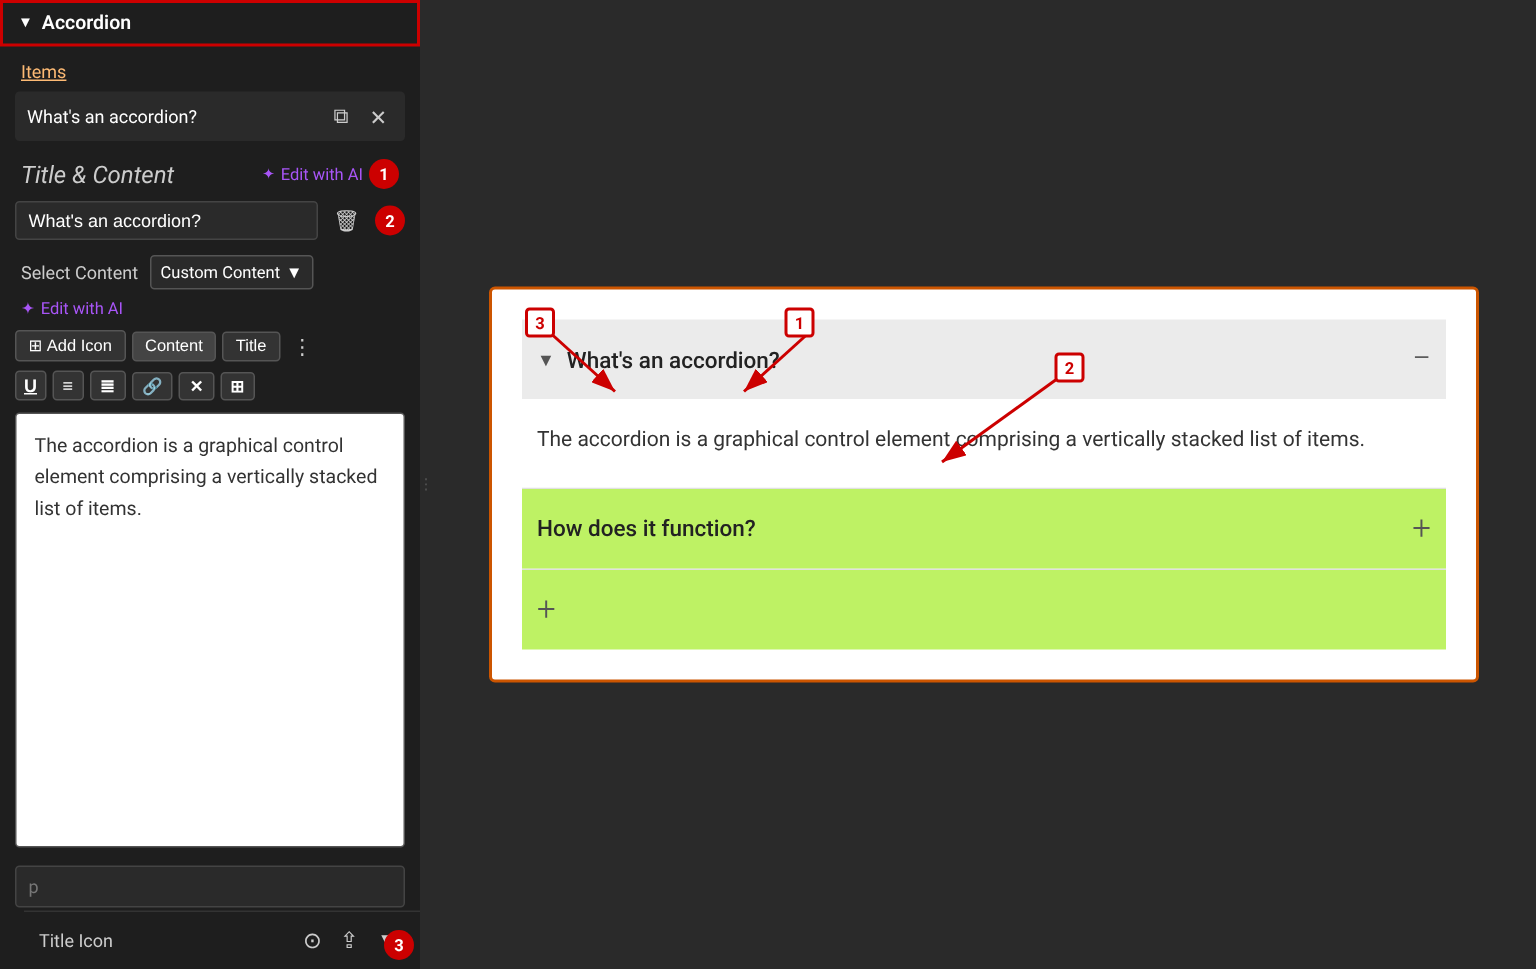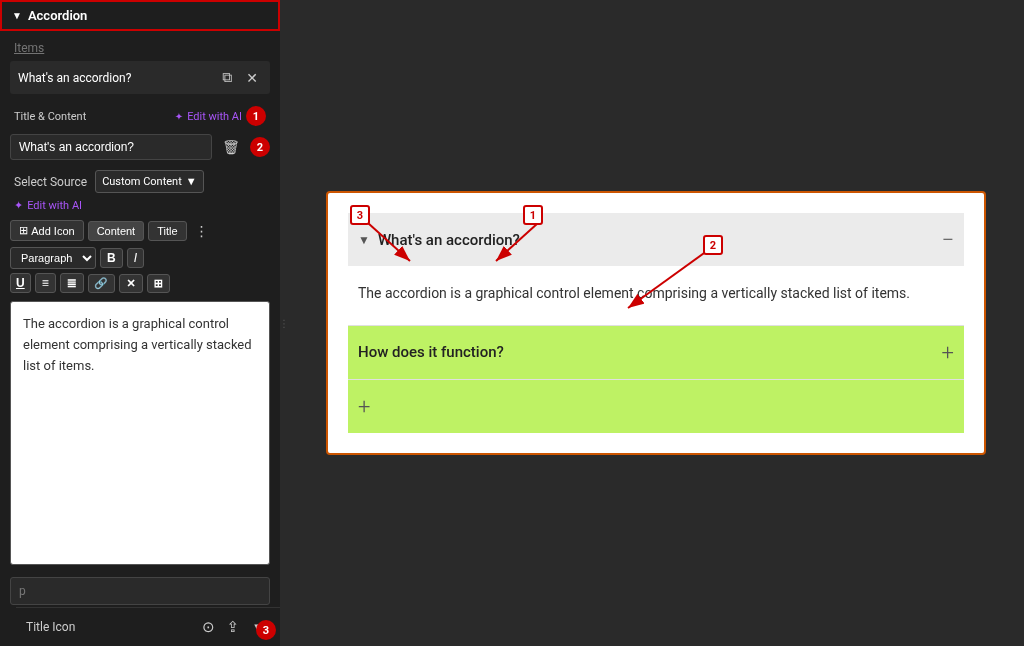--- a/index.html
+++ b/index.html
@@ -37,21 +37,21 @@
     }
 
     .panel-header .arrow-icon {
       color: #fff;
       font-size: 10px;
     }
 
     .items-label {
       padding: 10px 14px 6px;
       font-size: 12px;
-      color: #737373;
+      color: #fdba74;
       text-decoration: underline;
     }
 
     .accordion-item-row {
       display: flex;
       align-items: center;
       margin: 0 10px 6px;
       background: #2a2a2a;
       border-radius: 3px;
       padding: 6px 8px;
@@ -77,22 +77,23 @@
     }
 
     .section-row {
       display: flex;
       align-items: center;
       justify-content: space-between;
       padding: 6px 14px;
     }
 
     .section-label {
-      font-size: 11px;
+      font-size: 16px;
       color: #ccc;
+      font-style: italic;
     }
 
     .edit-with-ai {
       display: flex;
       align-items: center;
       gap: 4px;
       color: #a855f7;
       font-size: 11px;
       cursor: pointer;
     }
@@ -407,21 +408,21 @@
     </div>
   </div>
 
   <div class="title-input-row">
     <input class="title-input" type="text" value="What's an accordion?" style="">
     <button class="icon-btn">🗑</button>
     <div class="badge-circle">2</div>
   </div>
 
   <div class="select-source-row">
-    <span class="select-label">Select Source</span>
+    <span class="select-label">Select Content</span>
     <div class="source-select">
       <span>Custom Content</span>
       <span>▼</span>
     </div>
   </div>
 
   <div class="edit-ai-row">
     <span>✦</span>
     <span>Edit with AI</span>
   </div>
@@ -433,27 +434,20 @@
     </button>
     <button class="toolbar-btn active">
       <span>Content</span>
     </button>
     <button class="toolbar-btn">
       <span>Title</span>
     </button>
     <button class="icon-btn">⋮</button>
   </div>
 
-  <div class="format-row">
-    <select class="format-select">
-      <option>Paragraph</option>
-    </select>
-    <button class="fmt-btn">B</button>
-    <button class="fmt-btn italic">I</button>
-  </div>
 
   <div class="format-row2">
     <button class="fmt-btn" style="text-decoration:underline;font-size:12px;padding:2px 5px;">U</button>
     <button class="fmt-btn">≡</button>
     <button class="fmt-btn">≣</button>
     <button class="fmt-btn" style="font-size:11px;">🔗</button>
     <button class="fmt-btn" style="font-size:11px;">✕</button>
     <button class="fmt-btn" style="font-size:11px;">⊞</button>
   </div>
 

